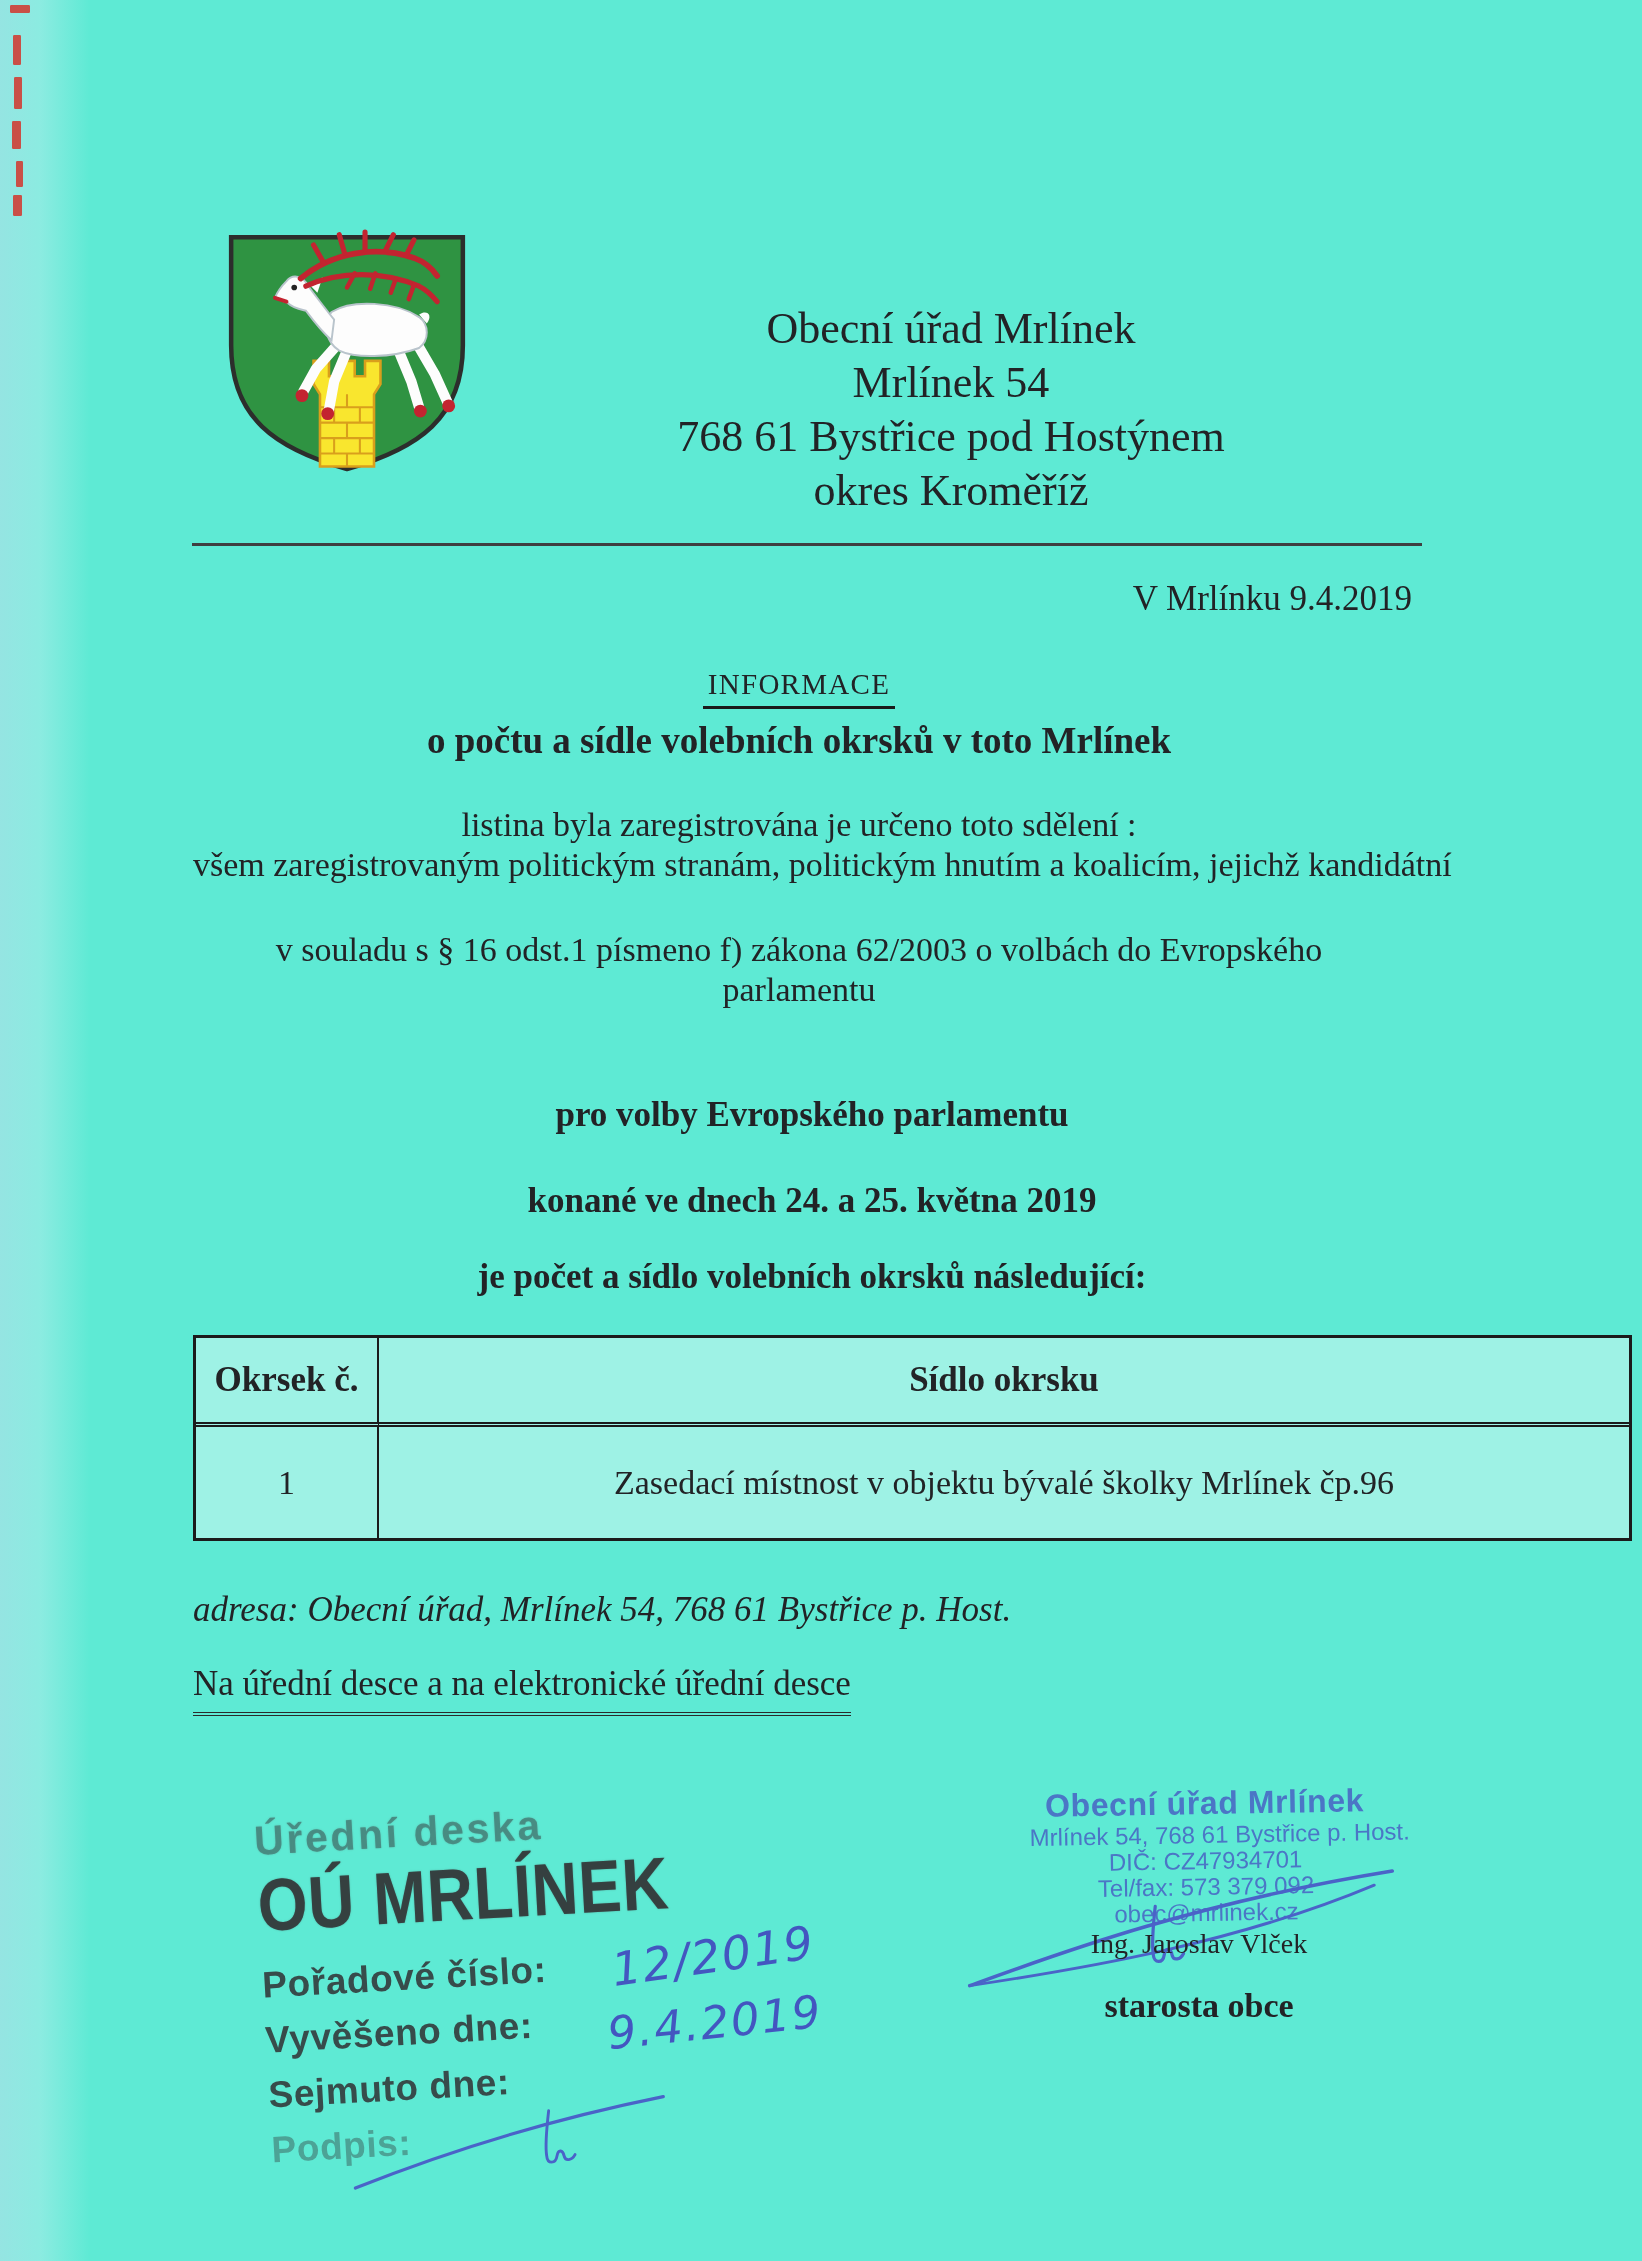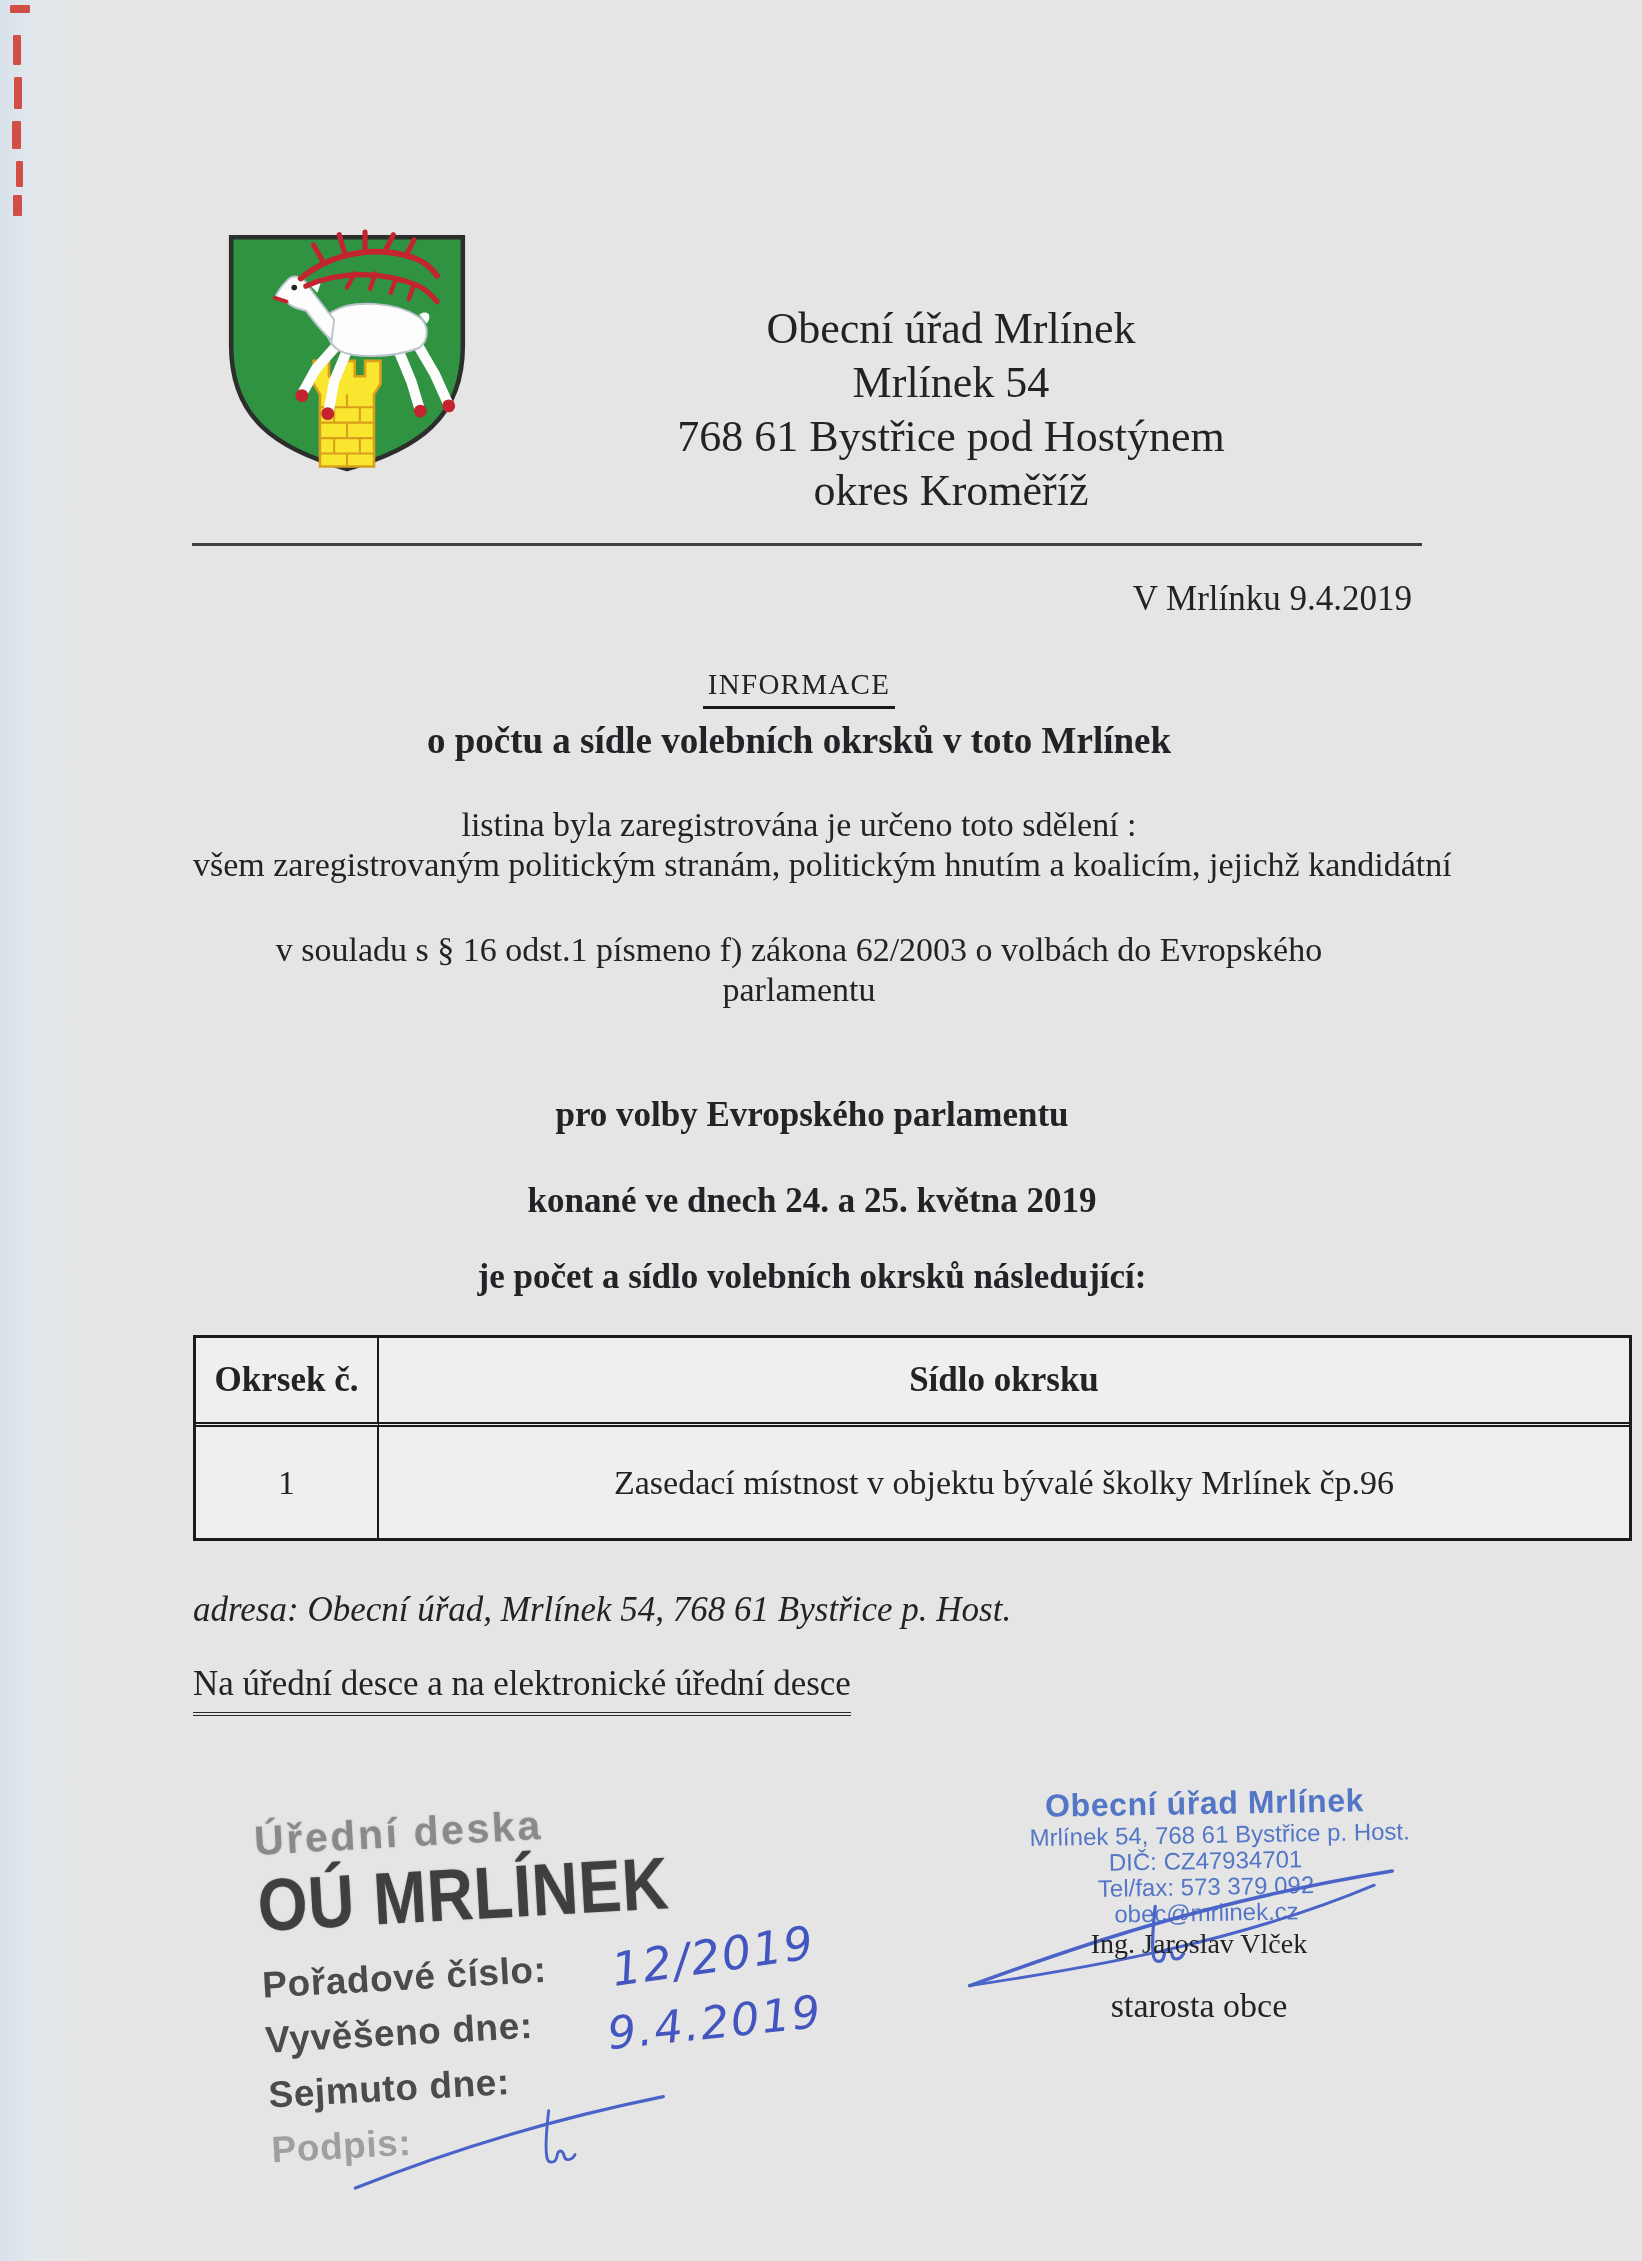--- a/index.html
+++ b/index.html
@@ -1,16 +1,16 @@
 <!DOCTYPE html>
 <html style="font-size:10.3px"><head>
 <meta charset="utf-8">
 <style>
   html,body{margin:0;padding:0;background:#ffffff;}
-  #page{position:relative;width:1642px;height:2261px;background:#e5e5e5;overflow:hidden;
+  #page{position:relative;width:1642px;height:2261px;background:#5eead4;overflow:hidden;
         font-family:"Liberation Serif","DejaVu Serif",serif;color:#222326;}
   .abs{position:absolute;}
   .nowrap{white-space:nowrap;}
   
   .edge-band{left:0;top:0;width:90px;height:2261px;
     background:linear-gradient(90deg,rgba(203,223,240,.5) 0%,rgba(224,238,249,.35) 45%,rgba(255,255,255,0) 100%);}
   .red-mark{background:#d03a31;opacity:.88;border-radius:1.3px;}
   
   .header-block{left:548px;top:302px;width:806px;font-size:44px;line-height:54px;text-align:center;}
   .header-rule{left:192px;top:543px;width:1230px;height:2.6px;background:#3f3f40;}
@@ -45,21 +45,21 @@
   .hw1{left:611px;top:1929px;font-size:46px;transform:rotate(-8deg);}
   .hw2{left:607px;top:1996px;font-size:45px;transform:rotate(-6deg);}
   
   .blue-stamp{left:1030px;top:1785px;width:351px;text-align:center;color:#4a6ec5;
     font-family:"Liberation Sans","DejaVu Sans",sans-serif;transform:rotate(-1deg);opacity:.93;}
   .blue-stamp .l1{font-size:32px;font-weight:bold;line-height:37px;letter-spacing:0.6px;}
   .blue-stamp .ln{font-size:24px;line-height:26px;}
   
   .signatory{left:941px;top:1924px;width:516px;text-align:center;}
   .signatory .name{font-size:28px;line-height:40px;text-align:center;}
-  .signatory .role{font-size:34px;margin-top:23px;}
+  .signatory .role{font-size:34px;margin-top:23px;font-weight:bold;}
   svg{display:block;}
 </style>
 </head>
 <body>
 
 <div id="page">
 
   <div class="abs edge-band"></div>
   <div class="abs red-mark" style="left:10.3px;top:5.2px;width:19.3px;height:7.7px;"></div>
   <div class="abs red-mark" style="left:13px;top:35px;width:7.7px;height:30px;"></div>

